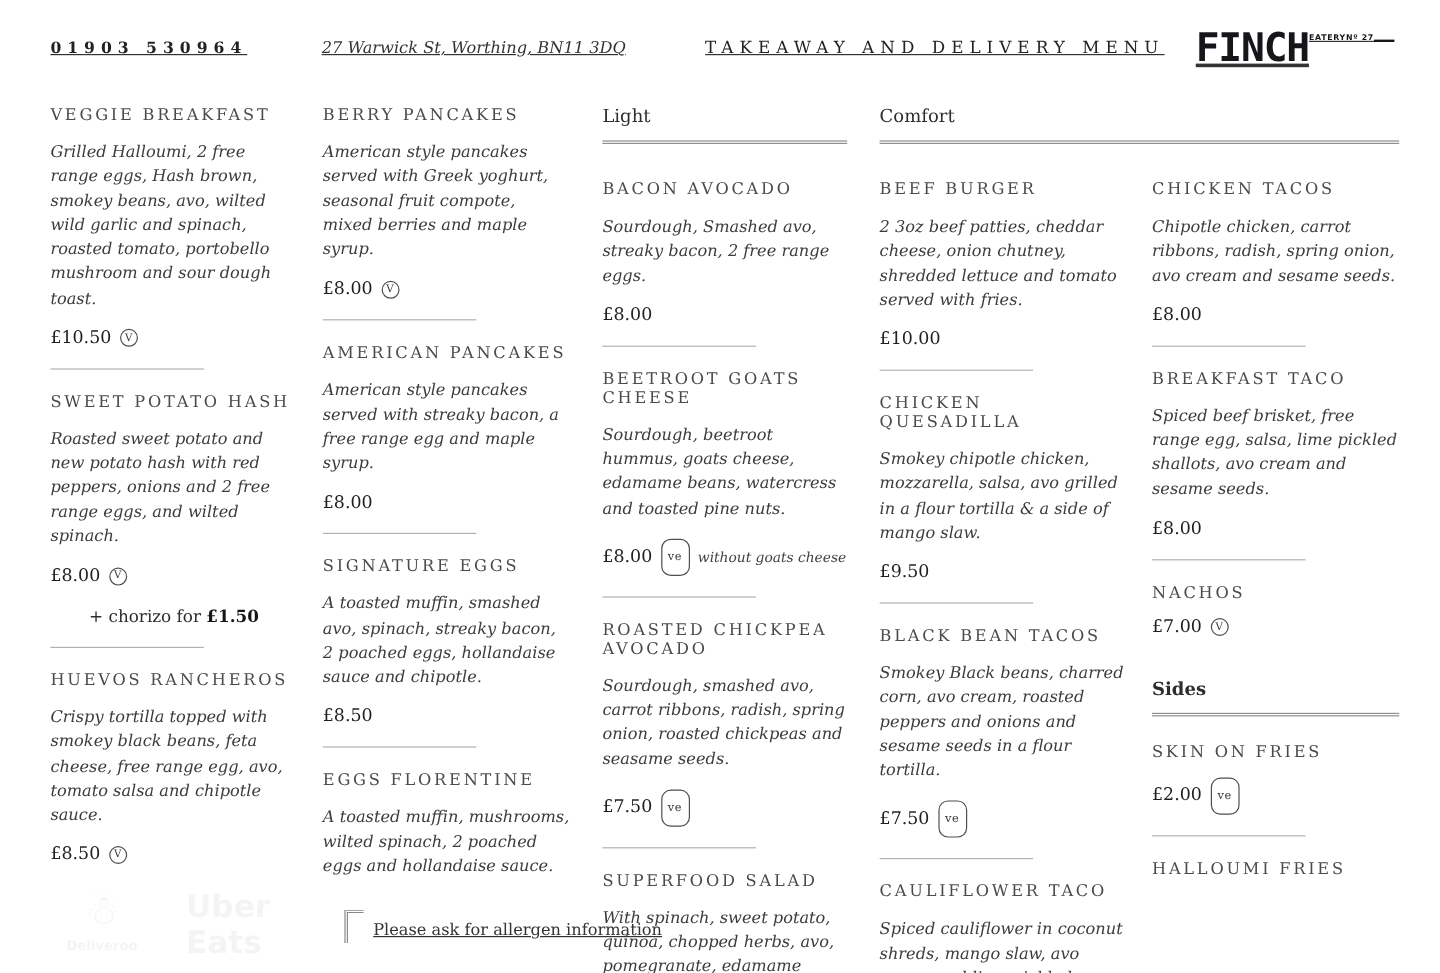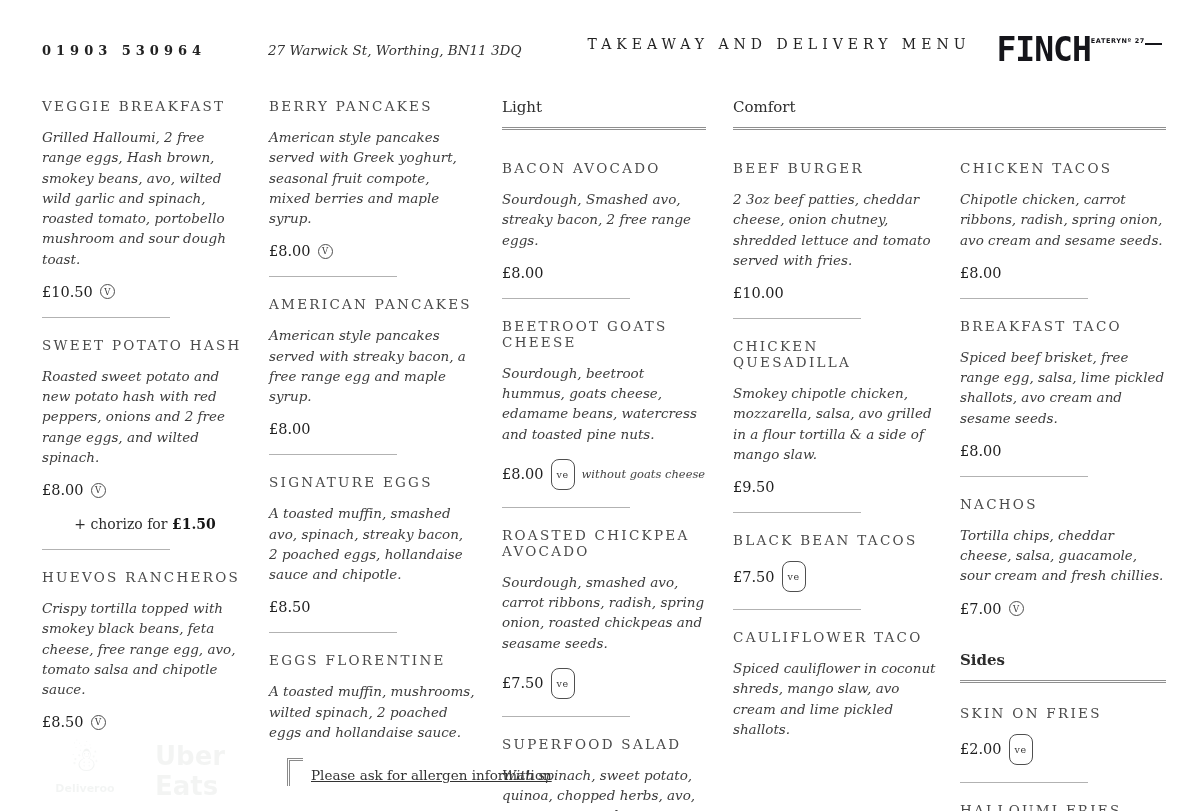--- a/index.html
+++ b/index.html
@@ -2,24 +2,24 @@
 <html><head>
 <meta charset="utf-8">
 <style>
   * { margin:0; padding:0; box-sizing:border-box; }
   html,body { background:#fff; }
   .page {
     position:relative; width:1200px; height:811px; background:#ffffff;
     font-family:"DejaVu Serif", serif; color:#333; overflow:hidden;
   }
   
-  .header { display:flex; align-items:center; padding:36px 38px 0 42px; }
+  .header { display:flex; align-items:center; padding:26px 38px 0 42px;text-decoration:underline; }
   .phone { font-size:13px; font-weight:700; letter-spacing:5px; color:#222; }
   .address { font-style:italic; font-size:13.5px; color:#333; margin-left:62px; }
-  .header-right { margin-left:auto; display:flex; align-items:flex-start; }
+  .header-right { margin-left:auto; display:flex; align-items:center; }
   .menu-title { font-size:14px; letter-spacing:5px; color:#222; }
   .logo { display:flex; align-items:flex-start; margin-left:26px; }
   .logo-main {
     font-family:"DejaVu Sans Mono", monospace; font-weight:700;
     font-size:33px; line-height:0.85; letter-spacing:-1px; color:#15151a;
   }
   .logo-sub {
     display:flex; margin-left:0; padding-top:1px;
     font-family:"DejaVu Sans", sans-serif; font-size:6.5px; font-weight:700;
     letter-spacing:.6px; color:#15151a; line-height:1.25;
@@ -211,20 +211,21 @@
             <div class="item">
               <div class="item-name">CHICKEN QUESADILLA</div>
               <div class="item-desc">Smokey chipotle chicken, mozzarella, salsa, avo grilled in a flour tortilla &amp; a side of mango slaw.</div>
               <div class="price-row">
                 <span class="price">£9.50</span>
               </div>
               <div class="divider"></div>
             </div>
             <div class="item">
               <div class="item-name">BLACK BEAN TACOS</div>
+              <div class="item-desc">Smokey Black beans, charred corn, avo cream, roasted peppers and onions and sesame seeds in a flour tortilla.</div>
               <div class="price-row">
                 <span class="price">£7.50</span>
                 <span class="badge badge-ve">ve</span>
               </div>
               <div class="divider"></div>
             </div>
             <div class="item">
               <div class="item-name">CAULIFLOWER TACO</div>
               <div class="item-desc">Spiced cauliflower in coconut shreds, mango slaw, avo cream and lime pickled shallots.</div>
             </div>
@@ -241,21 +242,20 @@
             <div class="item">
               <div class="item-name">BREAKFAST TACO</div>
               <div class="item-desc">Spiced beef brisket, free range egg, salsa, lime pickled shallots, avo cream and sesame seeds.</div>
               <div class="price-row">
                 <span class="price">£8.00</span>
               </div>
               <div class="divider"></div>
             </div>
             <div class="item">
               <div class="item-name">NACHOS</div>
-              <div class="item-desc">Tortilla chips, cheddar cheese, salsa, guacamole, sour cream and fresh chillies.</div>
               <div class="price-row">
                 <span class="price">£7.00</span>
                 <span class="badge badge-v">V</span>
               </div>
             </div>
             <div class="section-header sub">
               <div class="section-title">Sides</div>
             </div>
             <div class="item">
               <div class="item-name">SKIN ON FRIES</div>

